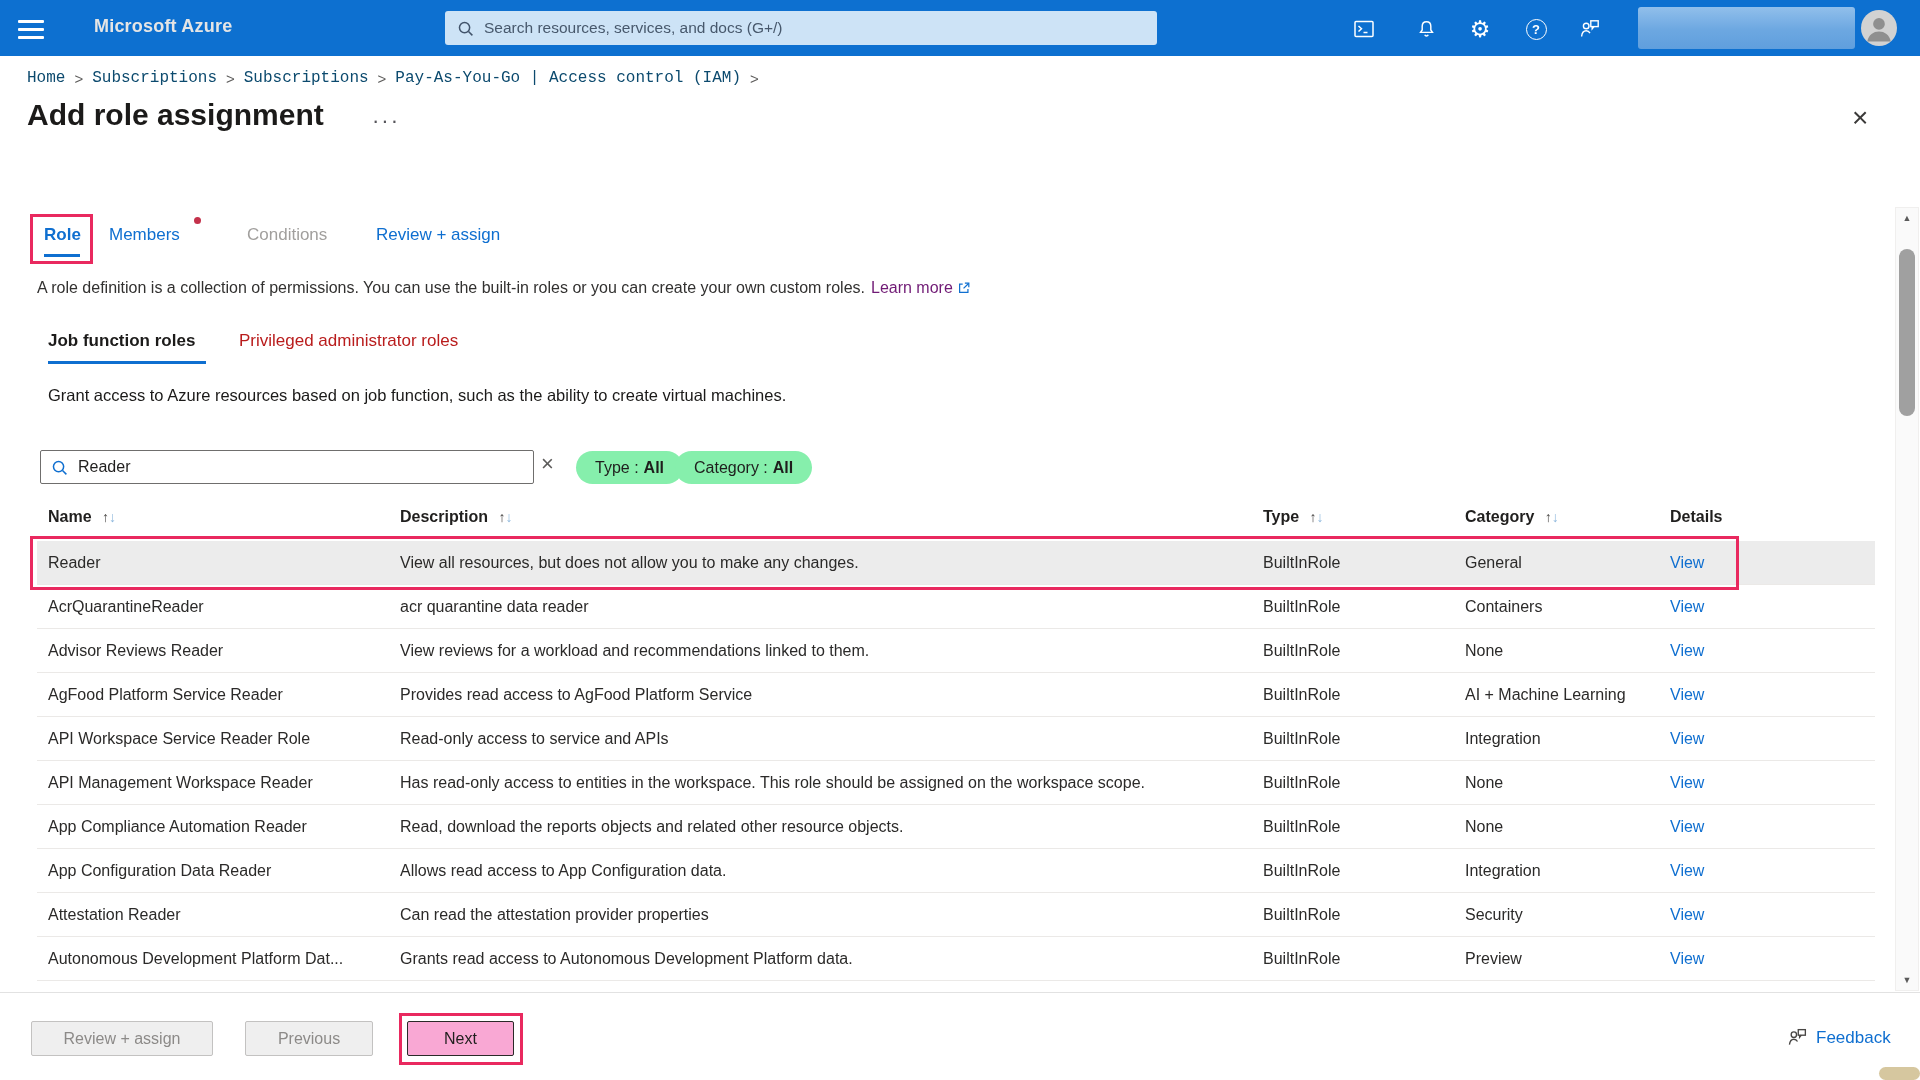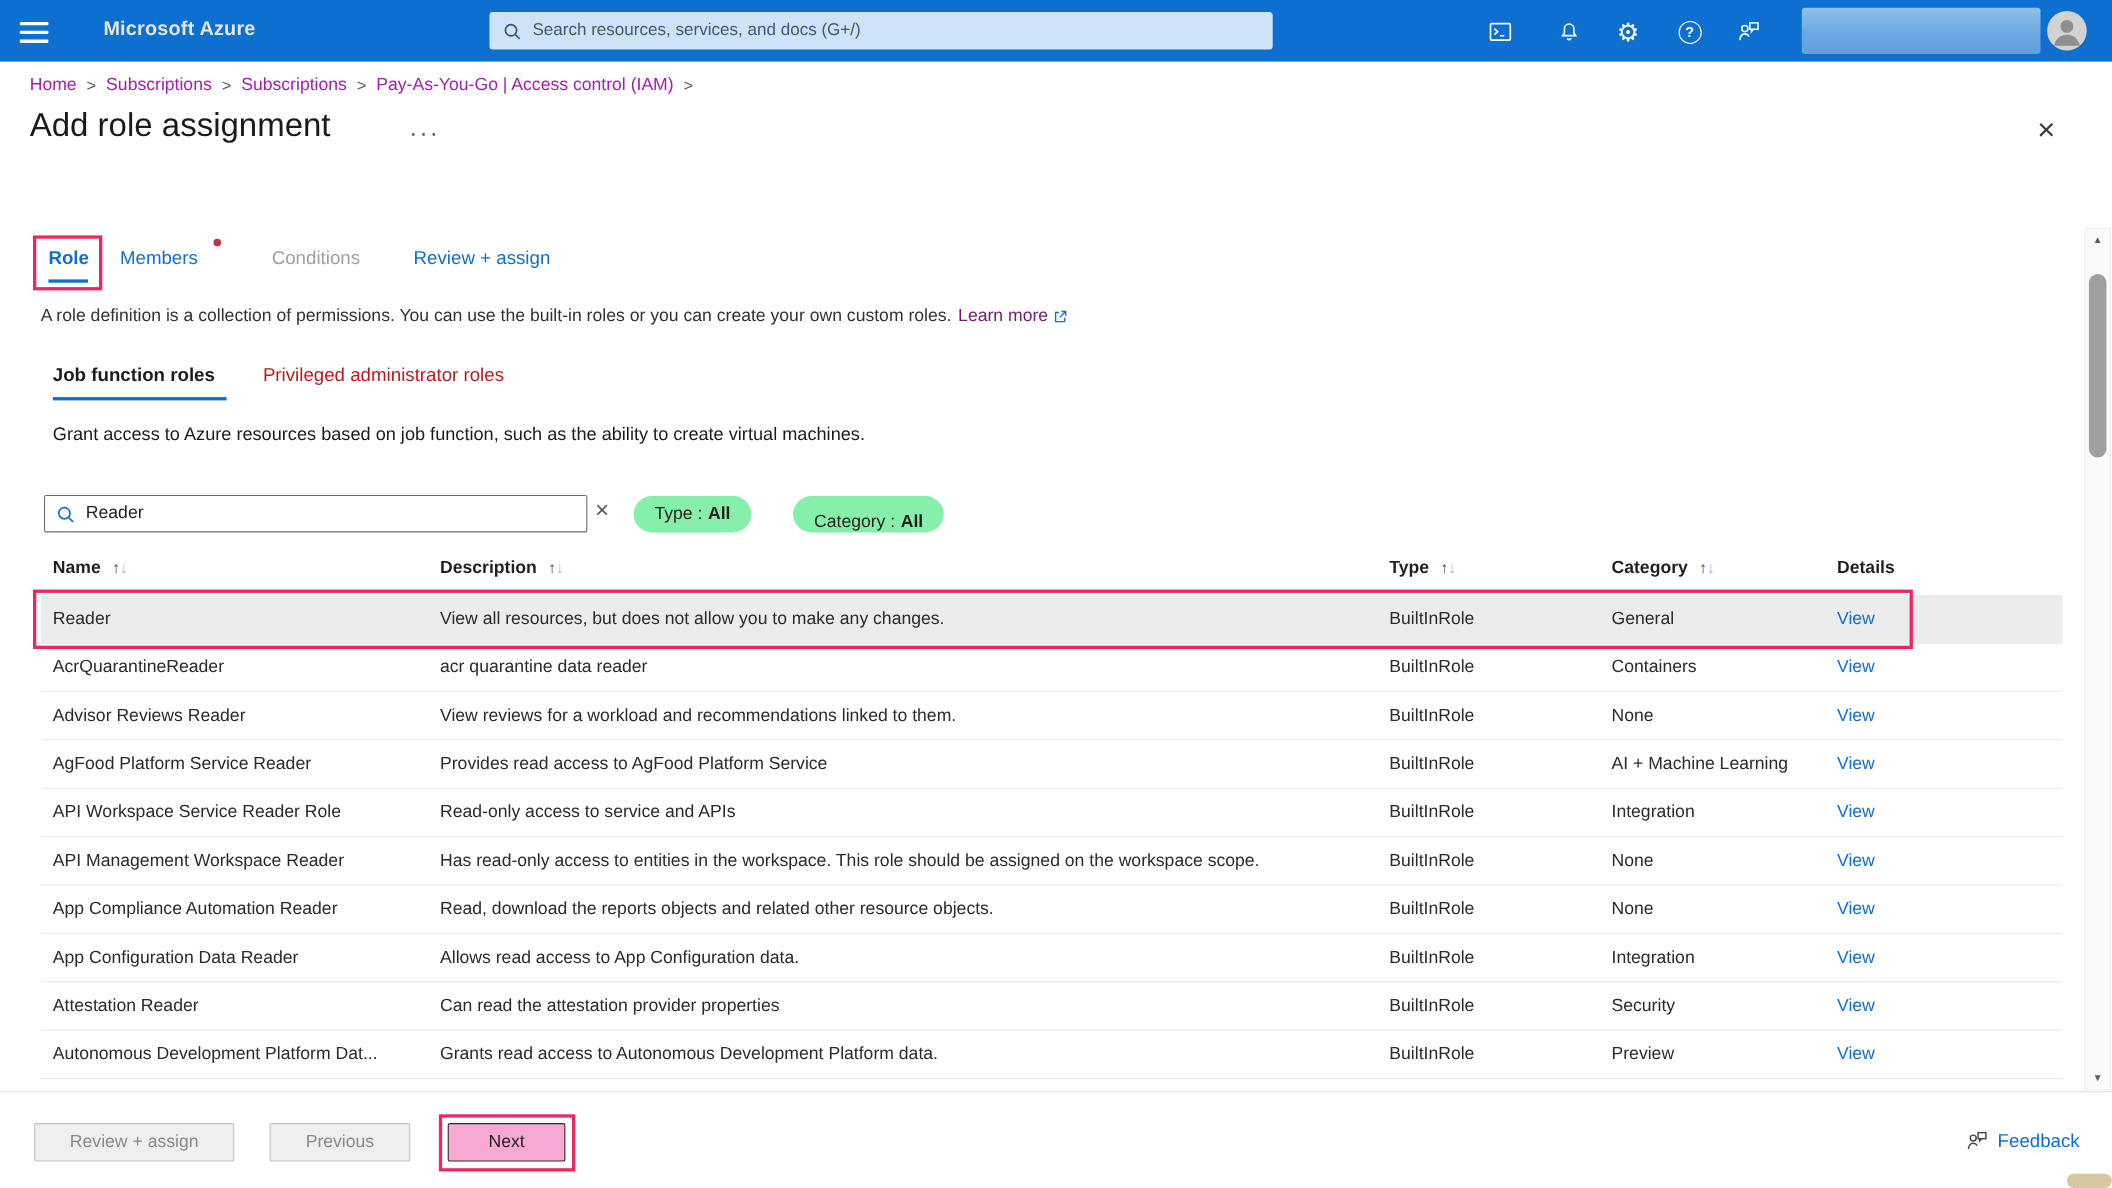--- a/index.html
+++ b/index.html
@@ -22,23 +22,23 @@
   .gear-glyph { font-size:23px; line-height:23px; }
   .help-circle { width:21px; height:21px; border:1.8px solid #fff; border-radius:50%; color:#fff;
                  font-size:13px; font-weight:700; display:flex; align-items:center; justify-content:center; }
   .redacted { position:absolute; left:1638px; top:7px; width:217px; height:42px; border-radius:3px;
               background:linear-gradient(180deg,#a8cdf0 0%,#7db1e4 55%,#6ea7e0 100%); opacity:.85; }
   .avatar { position:absolute; left:1861px; top:10px; width:36px; height:36px; border-radius:50%;
             background:#d2d2d2; overflow:hidden; cursor:pointer; }
 
   
   .breadcrumb { position:absolute; left:27px; top:69px; display:flex; gap:9px; align-items:center; font-size:16px; }
-  .breadcrumb a { color:#a21caf; text-decoration:none; cursor:pointer; }
+  .breadcrumb a { color:#0c4a6e; text-decoration:none; cursor:pointer;font-family:Liberation Mono, monospace; }
   .crumb-sep { color:#5d5c5b; font-size:15px; }
-  .page-title { position:absolute; left:27px; top:98px; font-size:30px; font-weight:400; color:#1b1a19; }
+  .page-title { position:absolute; left:27px; top:98px; font-size:30px; font-weight:700; color:#1b1a19; }
   .more-icon { position:absolute; left:372px; top:108px; font-size:22px; letter-spacing:2px; color:#55545a; cursor:pointer; }
   .close-icon { position:absolute; left:1852px; top:104px; font-size:28px; color:#3b3a39; cursor:pointer; line-height:28px; }
 
   
   .annotation { position:absolute; border:3px solid #e9295f; pointer-events:none; }
   .ann-role { left:30px; top:214px; width:63px; height:50px; }
   .tab { position:absolute; top:225px; font-size:17px; cursor:pointer; }
   .tab-role { left:44px; color:#0f6fd0; font-weight:700; }
   .role-underline { position:absolute; left:44px; top:254px; width:36px; height:2.5px; background:#0f6fd0; }
   .tab-members { left:109px; color:#0f6fd0; }
@@ -59,21 +59,21 @@
   .role-search { position:absolute; left:40px; top:450px; width:494px; height:34px; border:1px solid #6f6e6d;
                  border-radius:2px; display:flex; align-items:center; padding:0 10px; background:#fff; }
   .role-search svg { margin-right:10px; }
   .role-search input { flex:1; border:none; outline:none; font-size:16px; color:#201f1e;
                        font-family:"Liberation Sans",sans-serif; background:transparent; }
   .clear-x { position:absolute; left:541px; top:451px; font-size:22px; color:#5c5b5a; cursor:pointer; }
   .pill { position:absolute; top:451px; height:33px; background:#86efac; border-radius:17px; display:flex;
           align-items:center; padding:0 19px; font-size:16px; color:#1f1e1d; cursor:pointer; white-space:nowrap; }
   .pill b { margin-left:5px; }
   .pill-type { left:576px; }
-  .pill-category { left:721px;align-items:flex-end; }
+  .pill-category { left:675px; }
 
   
   .grid-row { display:grid; grid-template-columns:352px 863px 202px 205px 1fr; align-items:center; }
   .grid-row > div { padding-left:11px; overflow:hidden; white-space:nowrap; }
   .thead { position:absolute; left:37px; top:502px; width:1838px; height:30px; font-size:16px; font-weight:700; color:#201f1e; }
   .sort { font-weight:400; margin-left:6px; font-size:14px; }
   .sort .up { color:#484644; }
   .sort .dn { color:#8fb8dd; }
   .tbody { position:absolute; left:37px; top:541px; width:1838px; }
   .trow { height:44px; border-bottom:1px solid #ebe9e7; font-size:16px; color:#2b2a29; cursor:pointer; }

